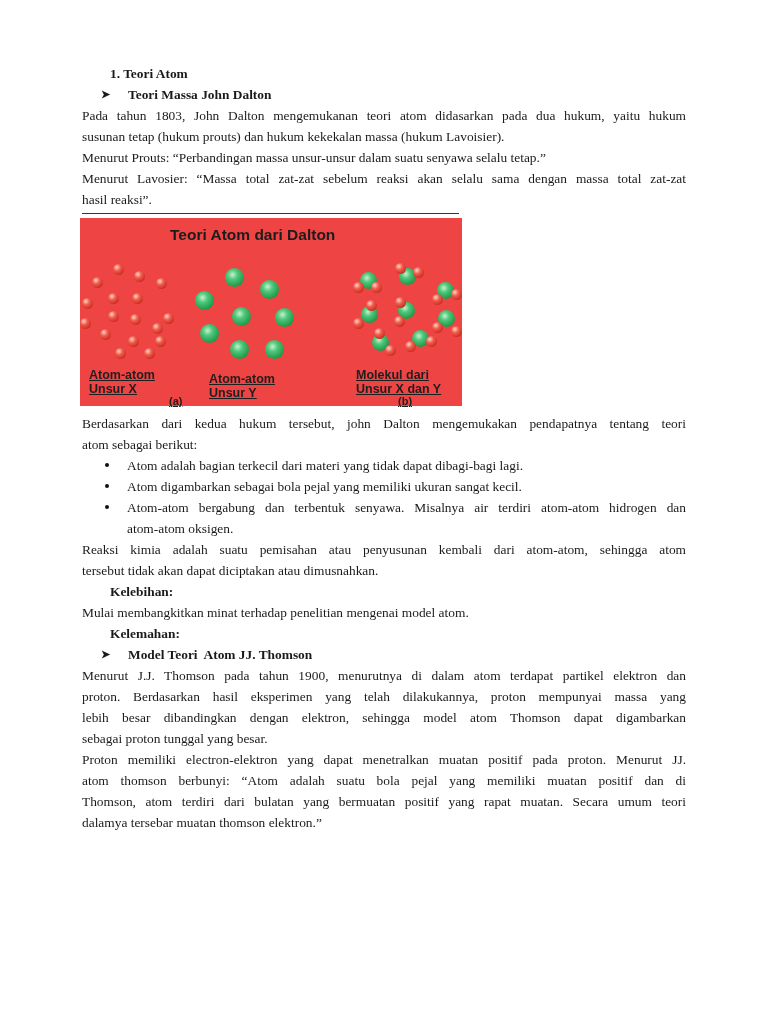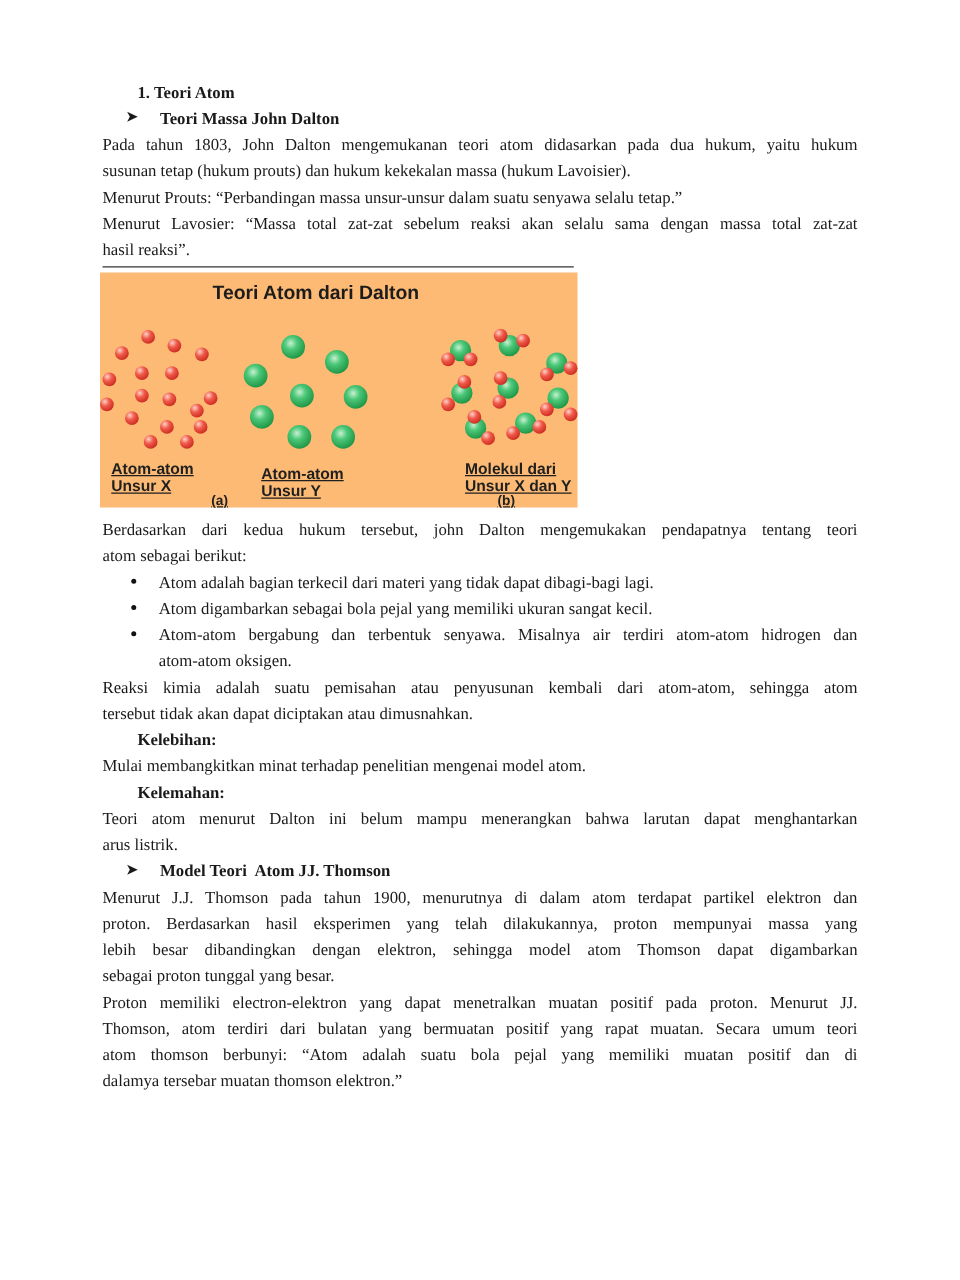--- a/index.html
+++ b/index.html
@@ -18,21 +18,21 @@
   .b { font-weight: bold; margin-left: 28px; }
   .sub {
     padding-left: 19px; font-weight: bold; display: flex; align-items: center;
   }
   .arrow { width: 27px; display: inline-block; font-size: 11px; }
   .para { text-align: justify; }
   .para .ln { display: block; }
   .para .ln.j { text-align: justify; text-align-last: justify; }
   .hr { height: 1px; background: #333; width: 377px; margin-top: 3px; margin-bottom: 4px; }
   .figure {
-    position: relative; width: 382px; height: 188px; background: #fdba74;
+    position: relative; width: 382px; height: 188px; background: #ef4444;
     margin-left: -2px;
   }
   .fig-title {
     position: absolute; left: 90px; top: 6px;
     font-family: "Liberation Sans", "DejaVu Sans", sans-serif;
     font-size: 15.5px; font-weight: bold; color: #1c1c1c;
   }
   .atom { position: absolute; border-radius: 50%; }
   .red {
     width: 11px; height: 11px;
@@ -149,21 +149,21 @@
 
     <div class="fig-label" style="left:9px;top:150px">
       <div>Atom-atom</div>
       <div>Unsur X</div>
     </div>
     <div class="fig-label" style="left:89px;top:176px;font-size:11px">(a)</div>
     <div class="fig-label" style="left:129px;top:154px">
       <div>Atom-atom</div>
       <div>Unsur Y</div>
     </div>
-    <div class="fig-label" style="left:292px;top:150px">
+    <div class="fig-label" style="left:276px;top:150px">
       <div>Molekul dari</div>
       <div>Unsur X dan Y</div>
     </div>
     <div class="fig-label" style="left:318px;top:176px;font-size:11px">(b)</div>
   </div>
 
   <div class="para" style="margin-top:7px">
     <span class="ln j">Berdasarkan dari kedua hukum tersebut, john Dalton mengemukakan pendapatnya tentang teori</span>
     <span class="ln">atom sebagai berikut:</span>
   </div>
@@ -185,35 +185,31 @@
   </ul>
 
   <div class="para">
     <span class="ln j">Reaksi kimia adalah suatu pemisahan atau penyusunan kembali dari atom-atom, sehingga atom</span>
     <span class="ln">tersebut tidak akan dapat diciptakan atau dimusnahkan.</span>
   </div>
 
   <div class="line b">Kelebihan:</div>
   <div class="line">Mulai membangkitkan minat terhadap penelitian mengenai model atom.</div>
   <div class="line b">Kelemahan:</div>
-  <div class="para">
-    <span class="ln j">Teori atom menurut Dalton ini belum mampu menerangkan bahwa larutan dapat menghantarkan</span>
-    <span class="ln">arus listrik.</span>
-  </div>
 
   <div class="line sub">
     <span class="arrow">➤</span>
     <span style="white-space:pre">Model Teori  Atom JJ. Thomson</span>
   </div>
 
   <div class="para">
     <span class="ln j">Menurut J.J. Thomson pada tahun 1900, menurutnya di dalam atom terdapat partikel elektron dan</span>
     <span class="ln j">proton. Berdasarkan hasil eksperimen yang telah dilakukannya, proton mempunyai massa yang</span>
     <span class="ln j">lebih besar dibandingkan dengan elektron, sehingga model atom Thomson dapat digambarkan</span>
     <span class="ln">sebagai proton tunggal yang besar.</span>
   </div>
   <div class="para">
     <span class="ln j">Proton memiliki electron-elektron yang dapat menetralkan muatan positif pada proton. Menurut JJ.</span>
+    <span class="ln j">atom thomson berbunyi: “Atom adalah suatu bola pejal yang memiliki muatan positif dan di</span>
     <span class="ln j">Thomson, atom terdiri dari bulatan yang bermuatan positif yang rapat muatan. Secara umum teori</span>
-    <span class="ln j">atom thomson berbunyi: “Atom adalah suatu bola pejal yang memiliki muatan positif dan di</span>
     <span class="ln">dalamya tersebar muatan thomson elektron.”</span>
   </div>
 </div>
 
 </body></html>

